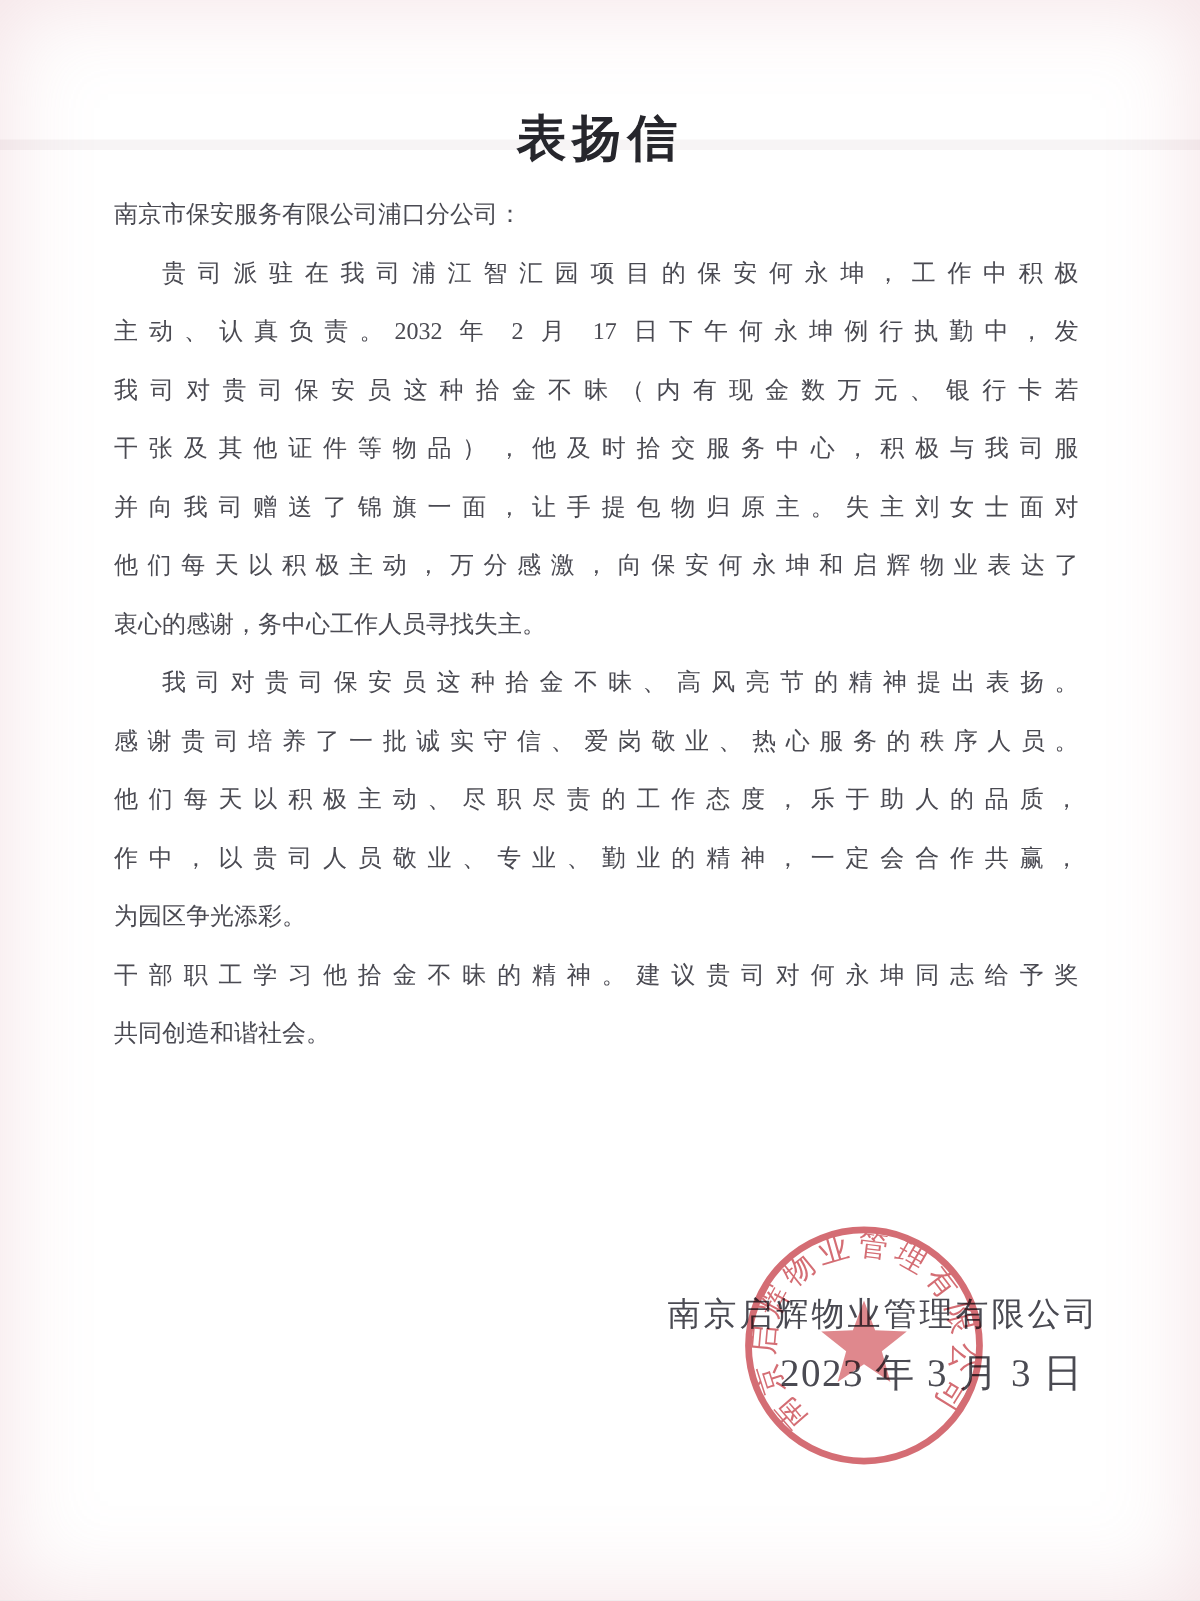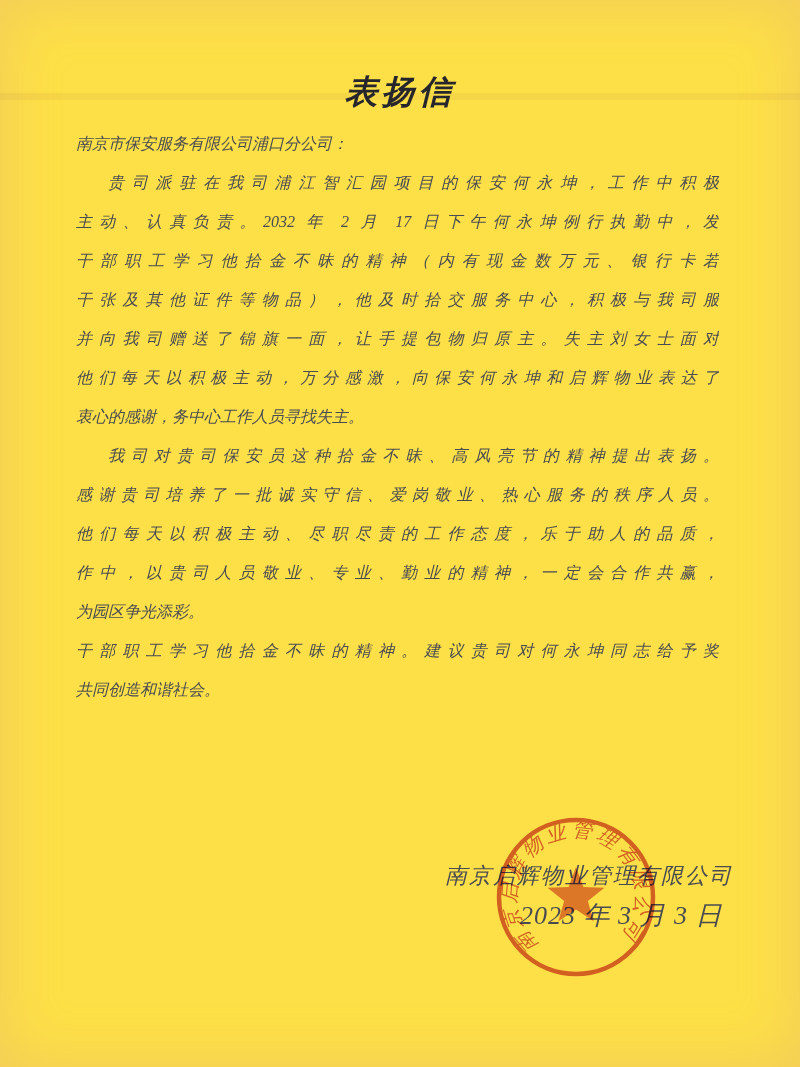--- a/index.html
+++ b/index.html
@@ -5,26 +5,25 @@
   html, body {
     margin: 0;
     padding: 0;
     background: #e9e9e9;
   }
   .page {
     position: relative;
     width: 800px;
     height: 1067px;
     margin: 0 auto;
-    background: #fde047;
+    background: #ffffff;
     overflow: hidden;
     font-family: "Liberation Serif", "DejaVu Serif", serif;
     color: #4a4a52;
     box-shadow: inset 0 0 60px rgba(210,140,150,0.25);
-    font-style: italic;
   }
   .scan-band {
     position: absolute;
     left: 0;
     top: 93px;
     width: 100%;
     height: 7px;
     background: rgba(90,40,50,0.05);
   }
   .title {
@@ -95,21 +94,21 @@
 
   <div class="scan-band"></div>
 
   <div class="title">表扬信</div>
 
   <div class="body-block">
     <div class="line">南京市保安服务有限公司浦口分公司：</div>
 
     <div class="line jline indent">贵司派驻在我司浦江智汇园项目的保安何永坤，工作中积极</div>
     <div class="line jline">主动、认真负责。2032 年 2 月 17 日下午何永坤例行执勤中，发</div>
-    <div class="line jline">干部职工学习他拾金不昧的精神（内有现金数万元、银行卡若</div>
+    <div class="line jline">我司对贵司保安员这种拾金不昧（内有现金数万元、银行卡若</div>
     <div class="line jline">干张及其他证件等物品），他及时拾交服务中心，积极与我司服</div>
     <div class="line jline">并向我司赠送了锦旗一面，让手提包物归原主。失主刘女士面对</div>
     <div class="line jline">他们每天以积极主动，万分感激，向保安何永坤和启辉物业表达了</div>
     <div class="line">衷心的感谢，务中心工作人员寻找失主。</div>
 
     <div class="line jline indent">我司对贵司保安员这种拾金不昧、高风亮节的精神提出表扬。</div>
     <div class="line jline">感谢贵司培养了一批诚实守信、爱岗敬业、热心服务的秩序人员。</div>
     <div class="line jline">他们每天以积极主动、尽职尽责的工作态度，乐于助人的品质，</div>
     <div class="line jline">作中，以贵司人员敬业、专业、勤业的精神，一定会合作共赢，</div>
     <div class="line">为园区争光添彩。</div>

